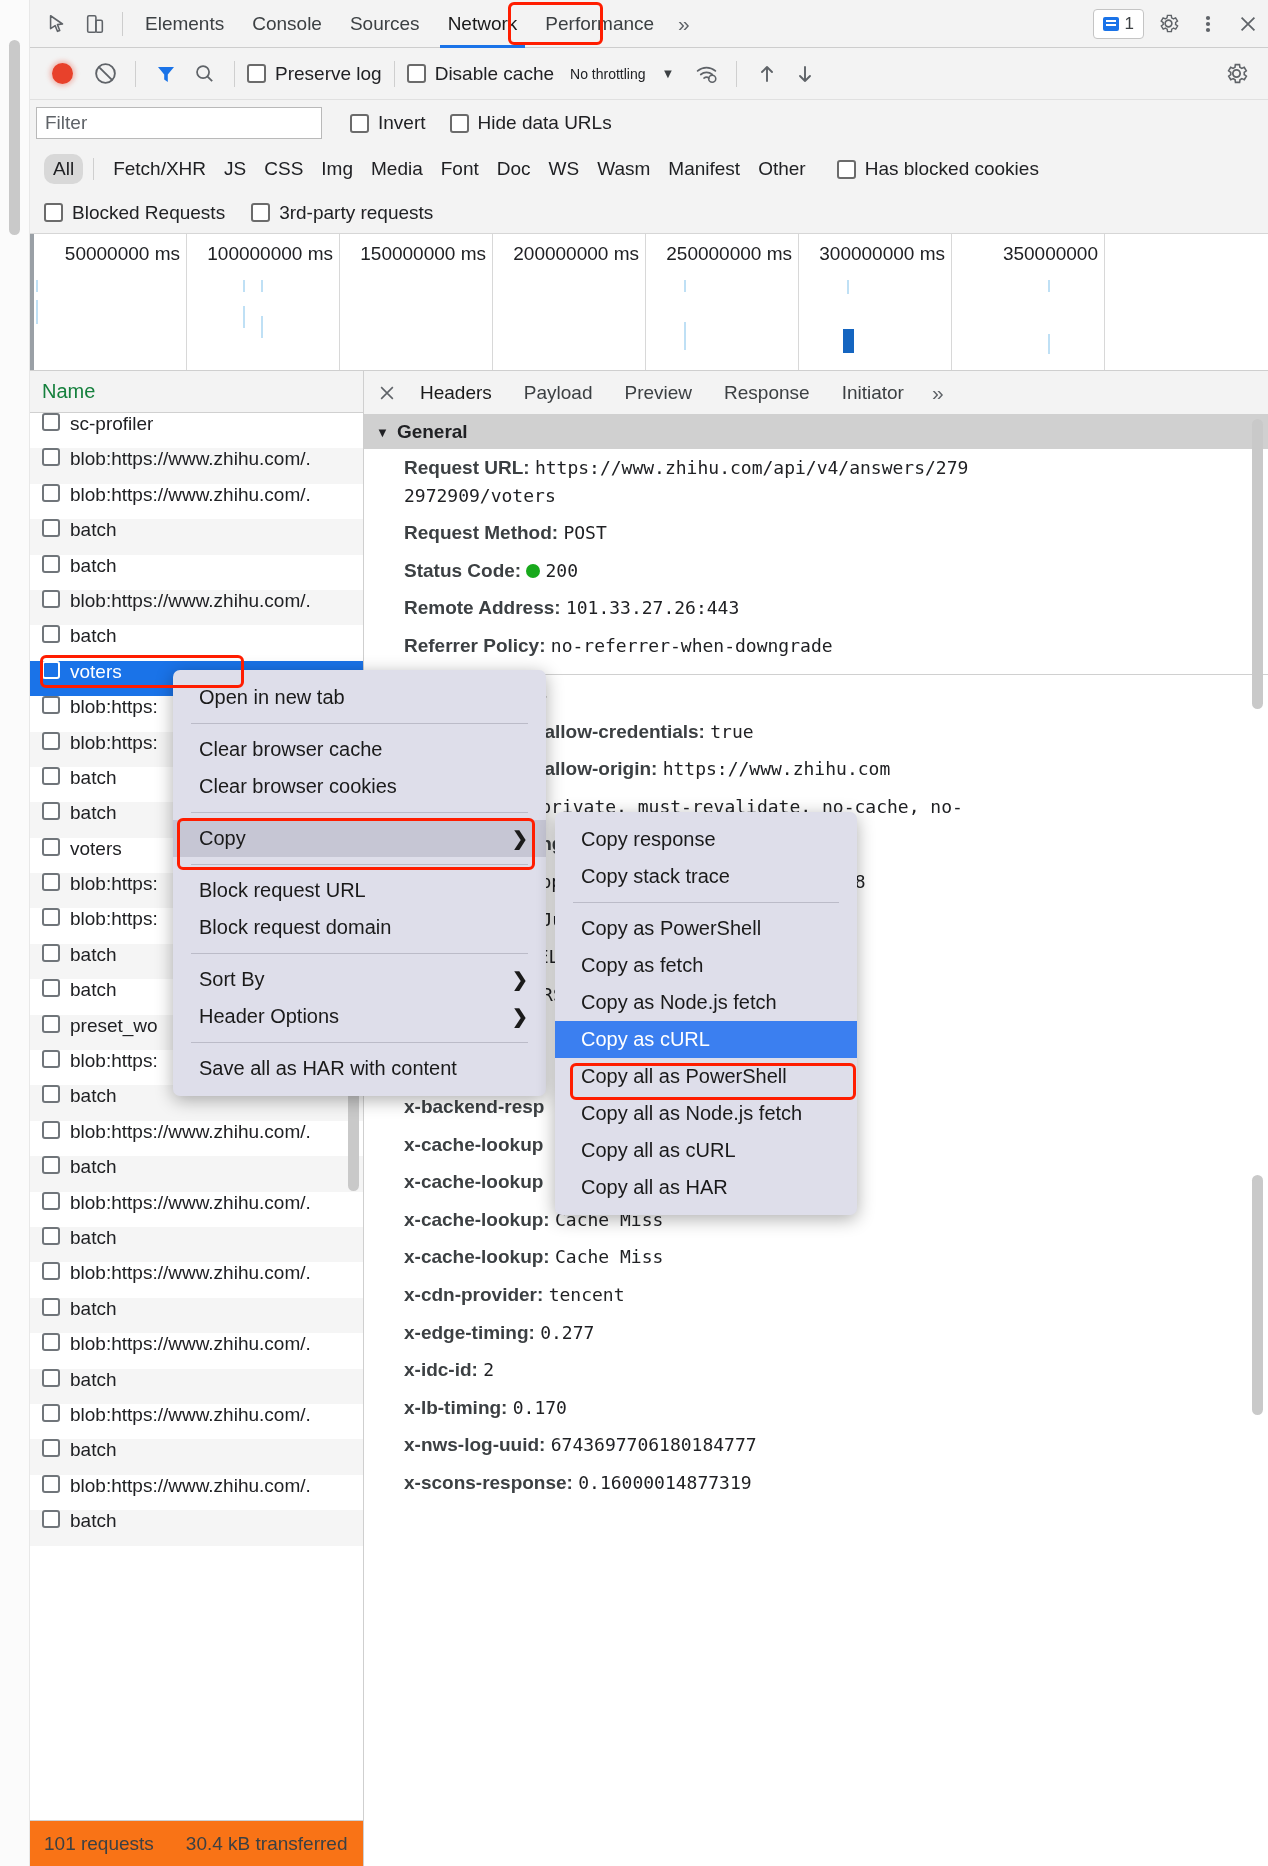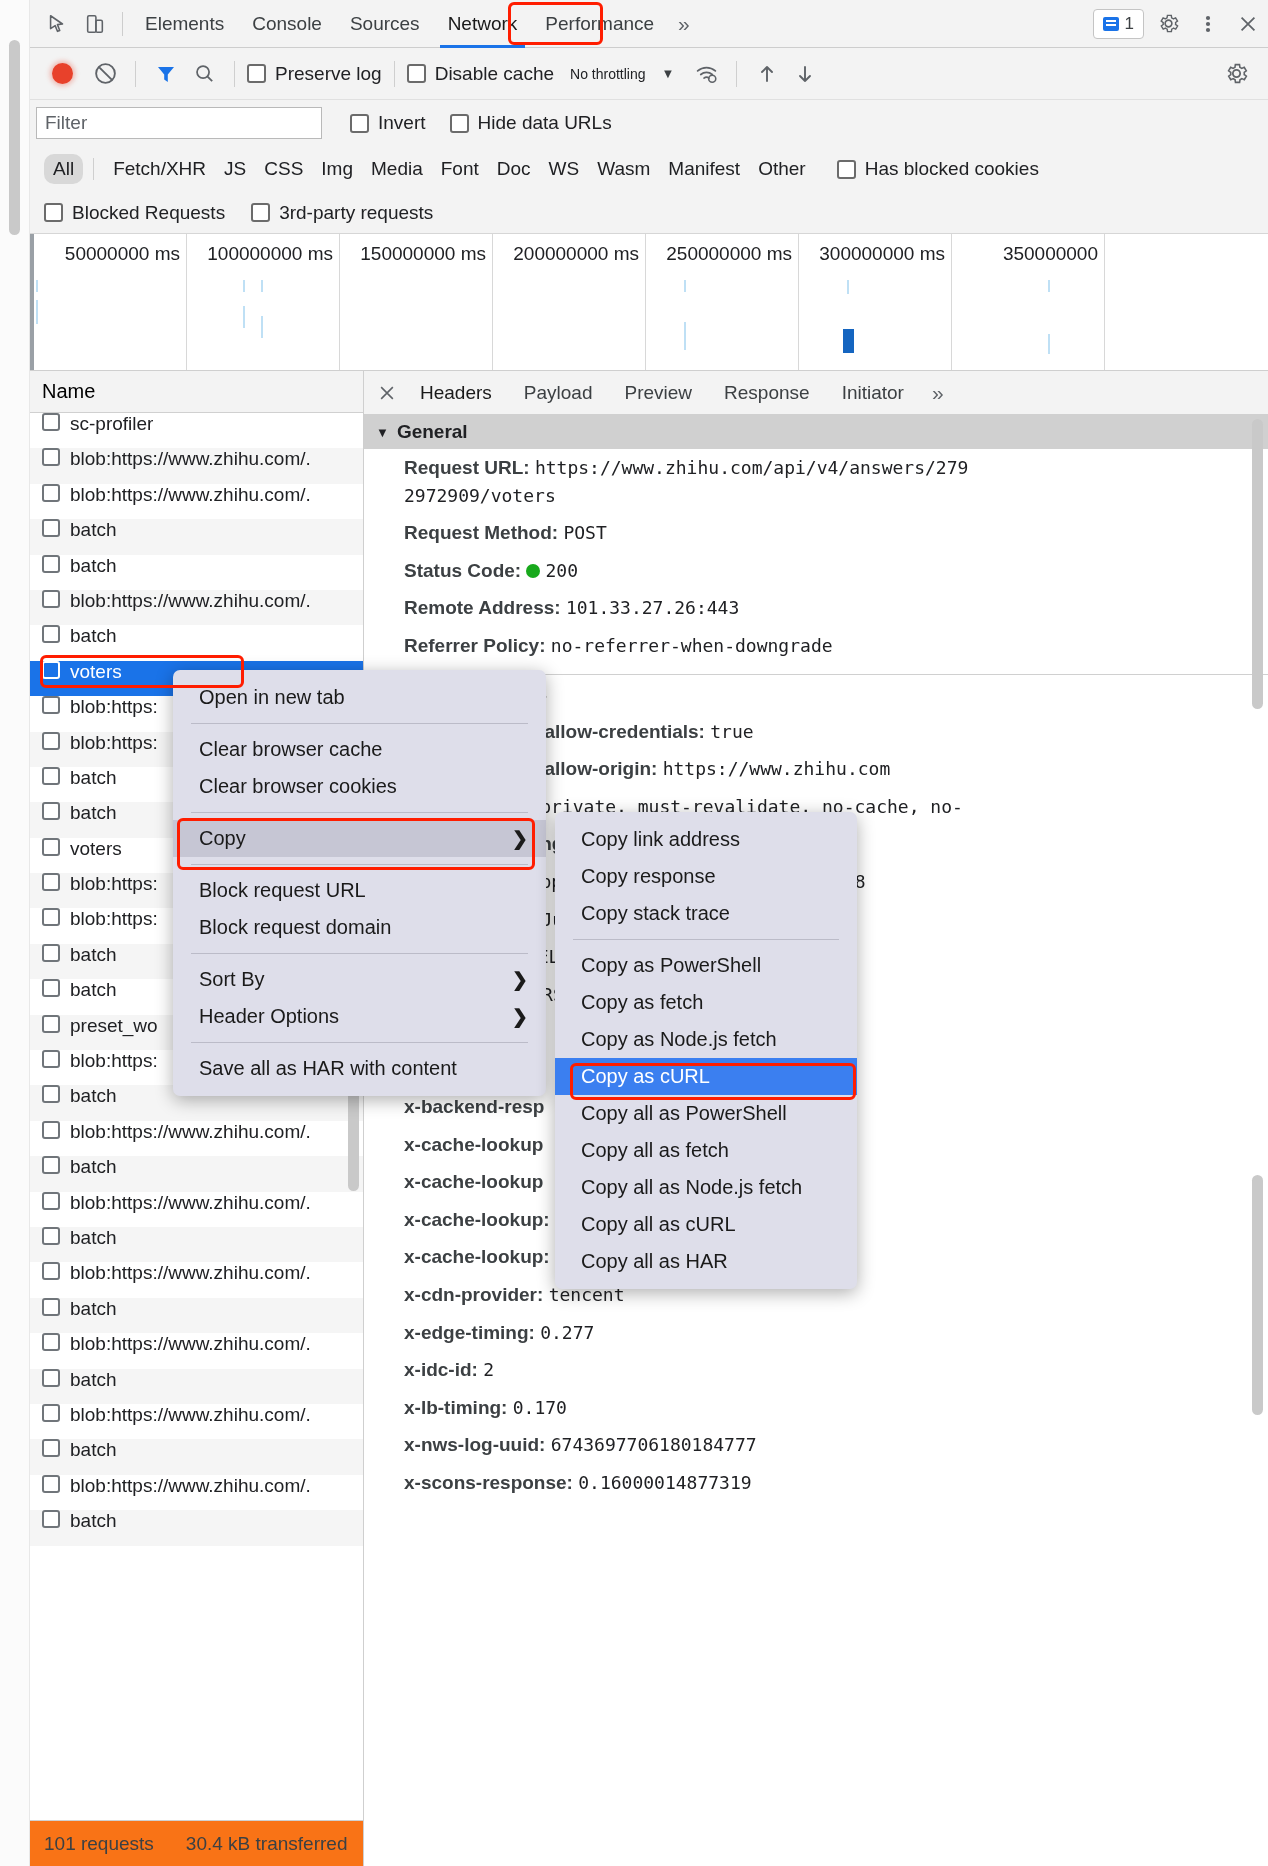--- a/index.html
+++ b/index.html
@@ -134,21 +134,21 @@
   
   .split { flex: 1; display: flex; min-height: 0; background: #fff; }
 
   
   .reqlist {
     width: 334px; flex: none; display: flex; flex-direction: column;
     border-right: 1px solid #cfcfcf; background: #fff; position: relative;
   }
   .reqlist-hdr {
     height: 42px; min-height: 42px; display: flex; align-items: center;
-    padding-left: 12px; font-size: 20px; color: #000000;
+    padding-left: 12px; font-size: 20px; color: #15803d;
     background: #f3f3f3; border-bottom: 1px solid #d0d0d0;
   }
   .rows { flex: 1; overflow: hidden; position: relative; }
   .row {
     height: 35.4px; display: flex; align-items: flex-start; gap: 10px;
     padding-left: 12px; font-size: 19px; color: #202124; white-space: nowrap;
     border-bottom: 1px solid transparent;
   }
   .row:nth-child(even) { background: #f5f5f5; }
   .row.selected { background: #1a73e8; color: #fff; }
@@ -681,46 +681,40 @@
         <span class="arrow">❯</span>
       </div>
       <div class="ctxsep"></div>
       <div class="ctxitem">
         <span>Save all as HAR with content</span>
       </div>
     </div>
 
   <div class="ctxmenu" id="copysub" style="left:555px; top:812px; width:302px;">
       <div class="ctxitem">
-        <span>Copy link address</span>
-      </div>
-      <div class="ctxitem">
         <span>Copy response</span>
       </div>
       <div class="ctxitem">
         <span>Copy stack trace</span>
       </div>
       <div class="ctxsep"></div>
       <div class="ctxitem">
         <span>Copy as PowerShell</span>
       </div>
       <div class="ctxitem">
         <span>Copy as fetch</span>
       </div>
       <div class="ctxitem">
         <span>Copy as Node.js fetch</span>
       </div>
       <div class="ctxitem sel">
         <span>Copy as cURL</span>
       </div>
       <div class="ctxitem">
         <span>Copy all as PowerShell</span>
-      </div>
-      <div class="ctxitem">
-        <span>Copy all as fetch</span>
       </div>
       <div class="ctxitem">
         <span>Copy all as Node.js fetch</span>
       </div>
       <div class="ctxitem">
         <span>Copy all as cURL</span>
       </div>
       <div class="ctxitem">
         <span>Copy all as HAR</span>
       </div>

